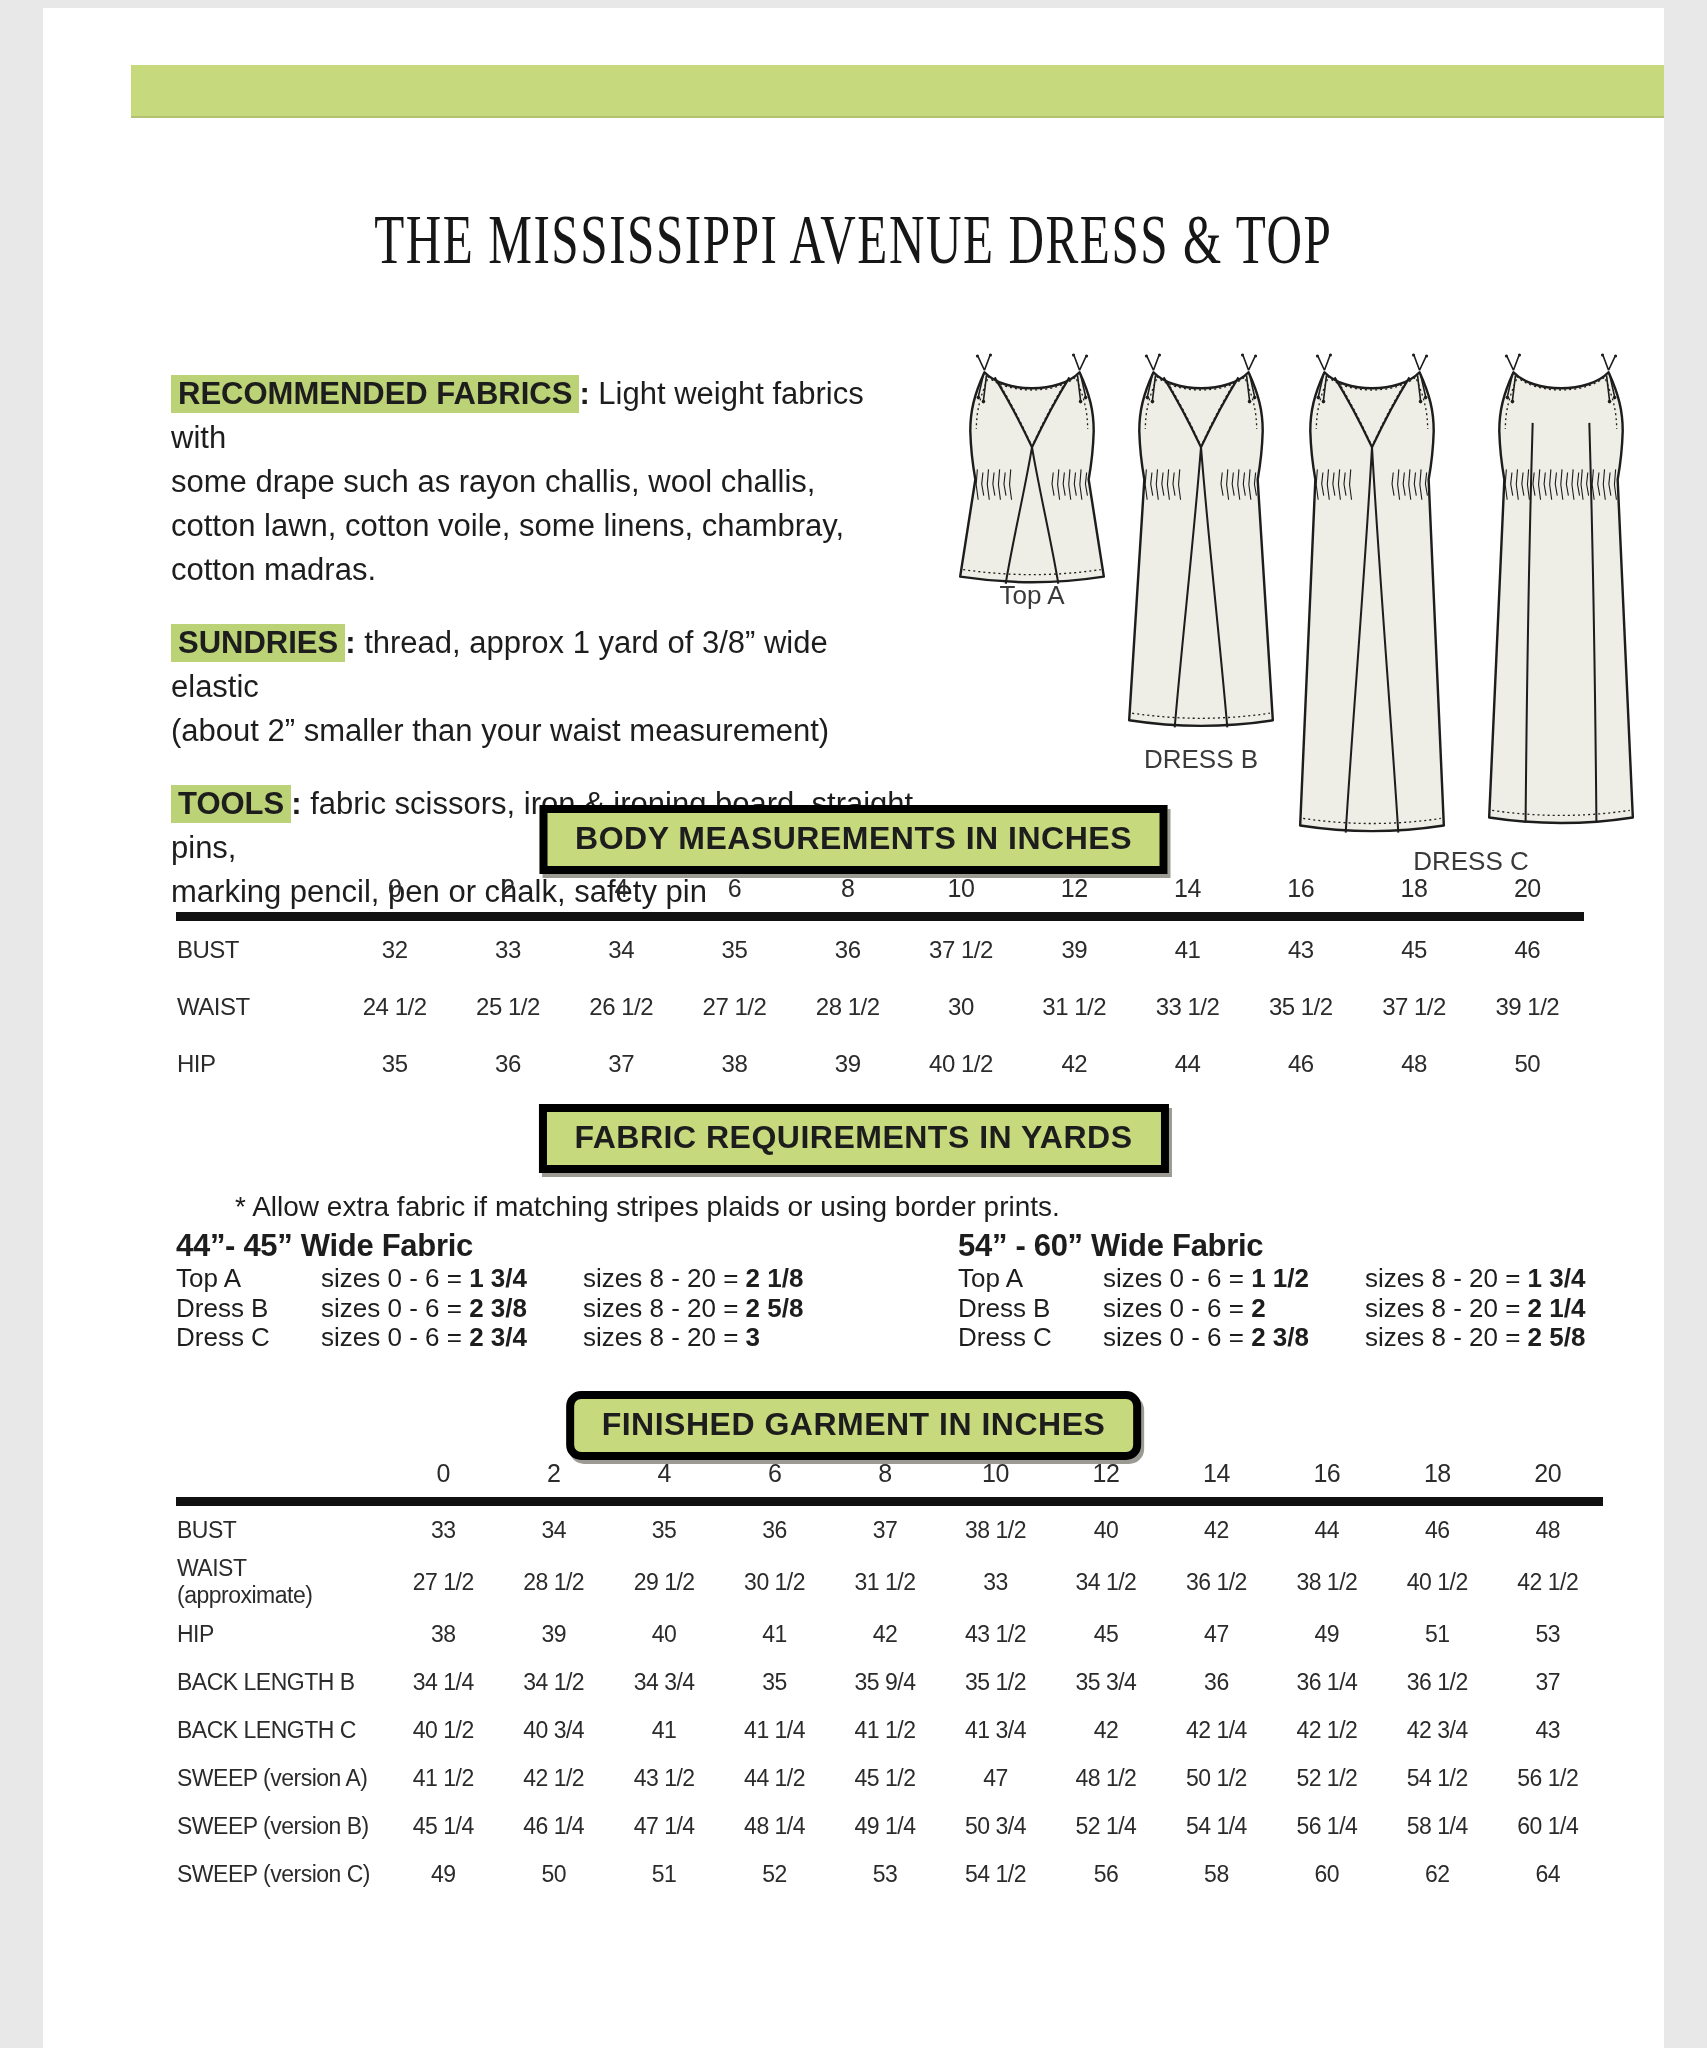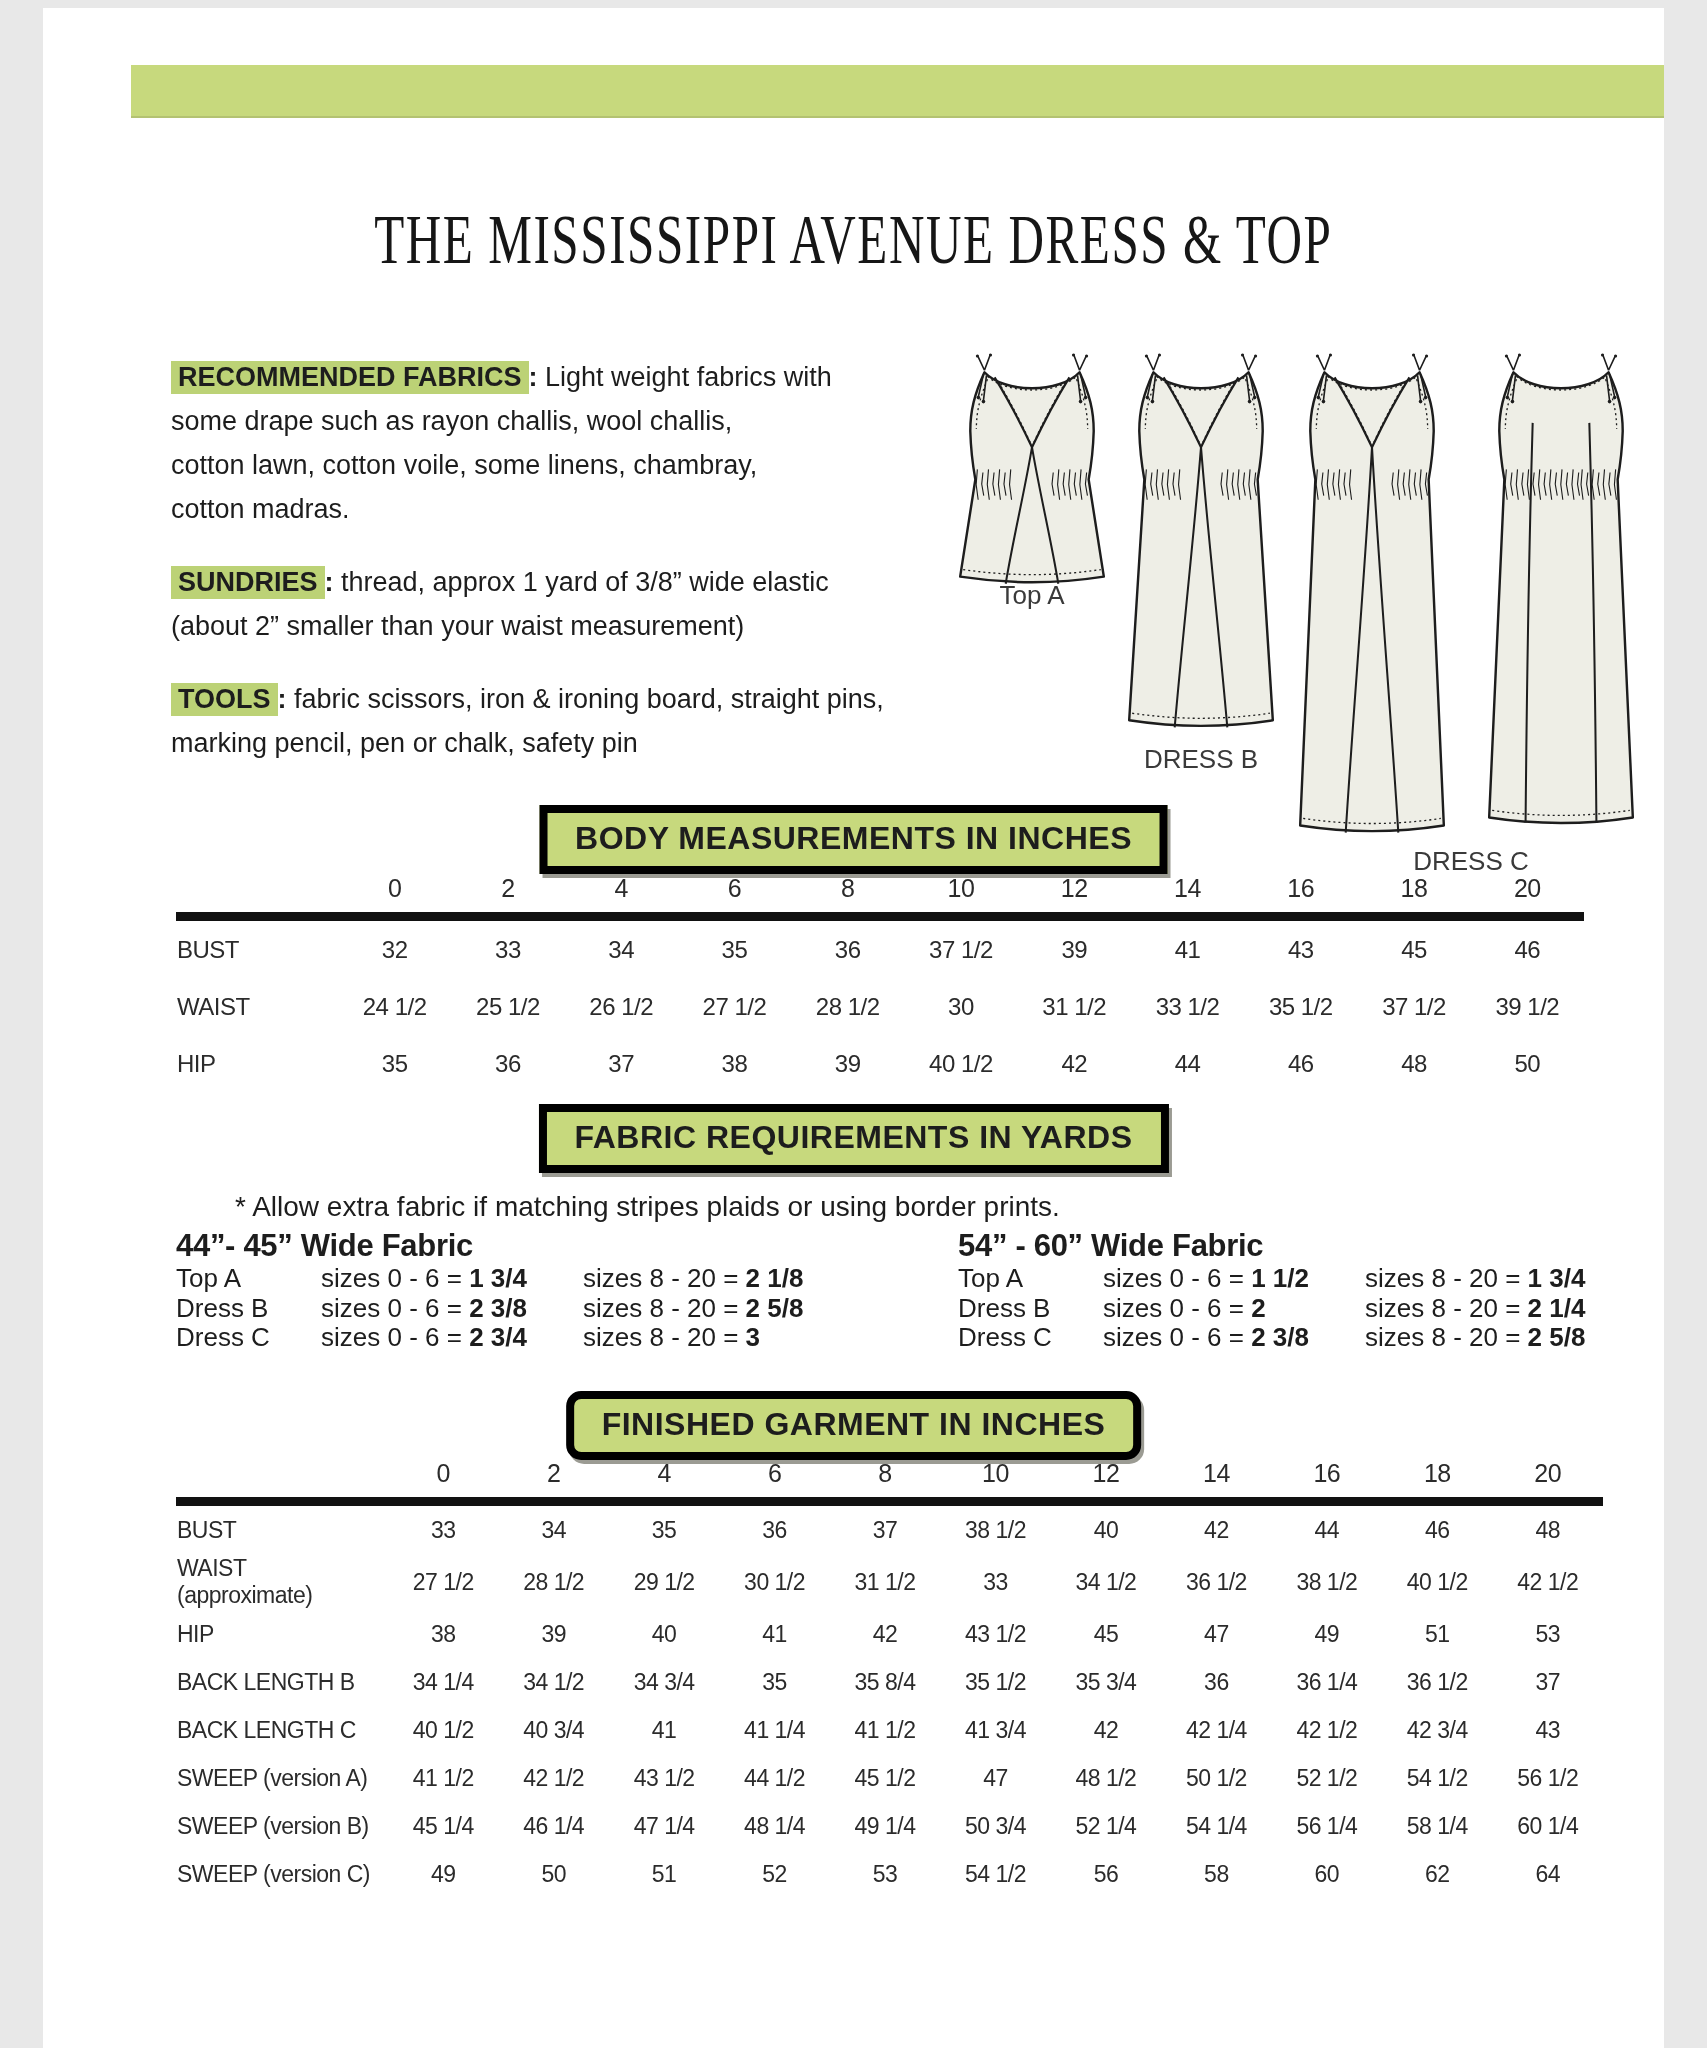--- a/index.html
+++ b/index.html
@@ -4,21 +4,21 @@
 <style>
   html,body{margin:0;padding:0;background:#e8e8e8;}
   .page{position:relative;width:1621px;height:2048px;background:#ffffff;margin:8px auto;
         font-family:"Liberation Sans",sans-serif;color:#1d1d1d;overflow:hidden;}
   .top-bar{position:absolute;left:88px;top:57px;width:1534px;height:51px;
            background:var(--accent,#c7d97d);border-bottom:2px solid #b3c272;}
   .title{position:absolute;left:0;right:0;top:196px;text-align:center;
          font-family:"Liberation Serif",serif;font-size:63px;color:#161616;white-space:nowrap;}
   .title span{display:inline-block;transform:scale(0.78,1.1);letter-spacing:2px;}
 
-  .info{position:absolute;left:128px;top:347px;width:745px;font-size:27px;line-height:44px;}
+  .info{position:absolute;left:128px;top:364px;width:745px;font-size:31px;line-height:44px;}
   .info-section{margin-bottom:29px;}
   .hl{background:var(--hl,#bcd276);font-weight:bold;padding:1px 7px 2px 7px;}
   .colon{font-weight:bold;}
   .info-text{white-space:pre-line;}
 
   .garment{position:absolute;}
   .garment svg{display:block;}
   .garment-label{position:absolute;font-size:26px;color:#3a3a3a;text-align:center;}
 
   .sec-box{position:absolute;left:50%;transform:translateX(-50%);
@@ -420,21 +420,21 @@
           <td>49</td>
           <td>51</td>
           <td>53</td>
         </tr>
         <tr>
           <td class="row-label">BACK LENGTH B</td>
           <td>34 1/4</td>
           <td>34 1/2</td>
           <td>34 3/4</td>
           <td>35</td>
-          <td>35 8/4</td>
+          <td>35 9/4</td>
           <td>35 1/2</td>
           <td>35 3/4</td>
           <td>36</td>
           <td>36 1/4</td>
           <td>36 1/2</td>
           <td>37</td>
         </tr>
         <tr>
           <td class="row-label">BACK LENGTH C</td>
           <td>40 1/2</td>

